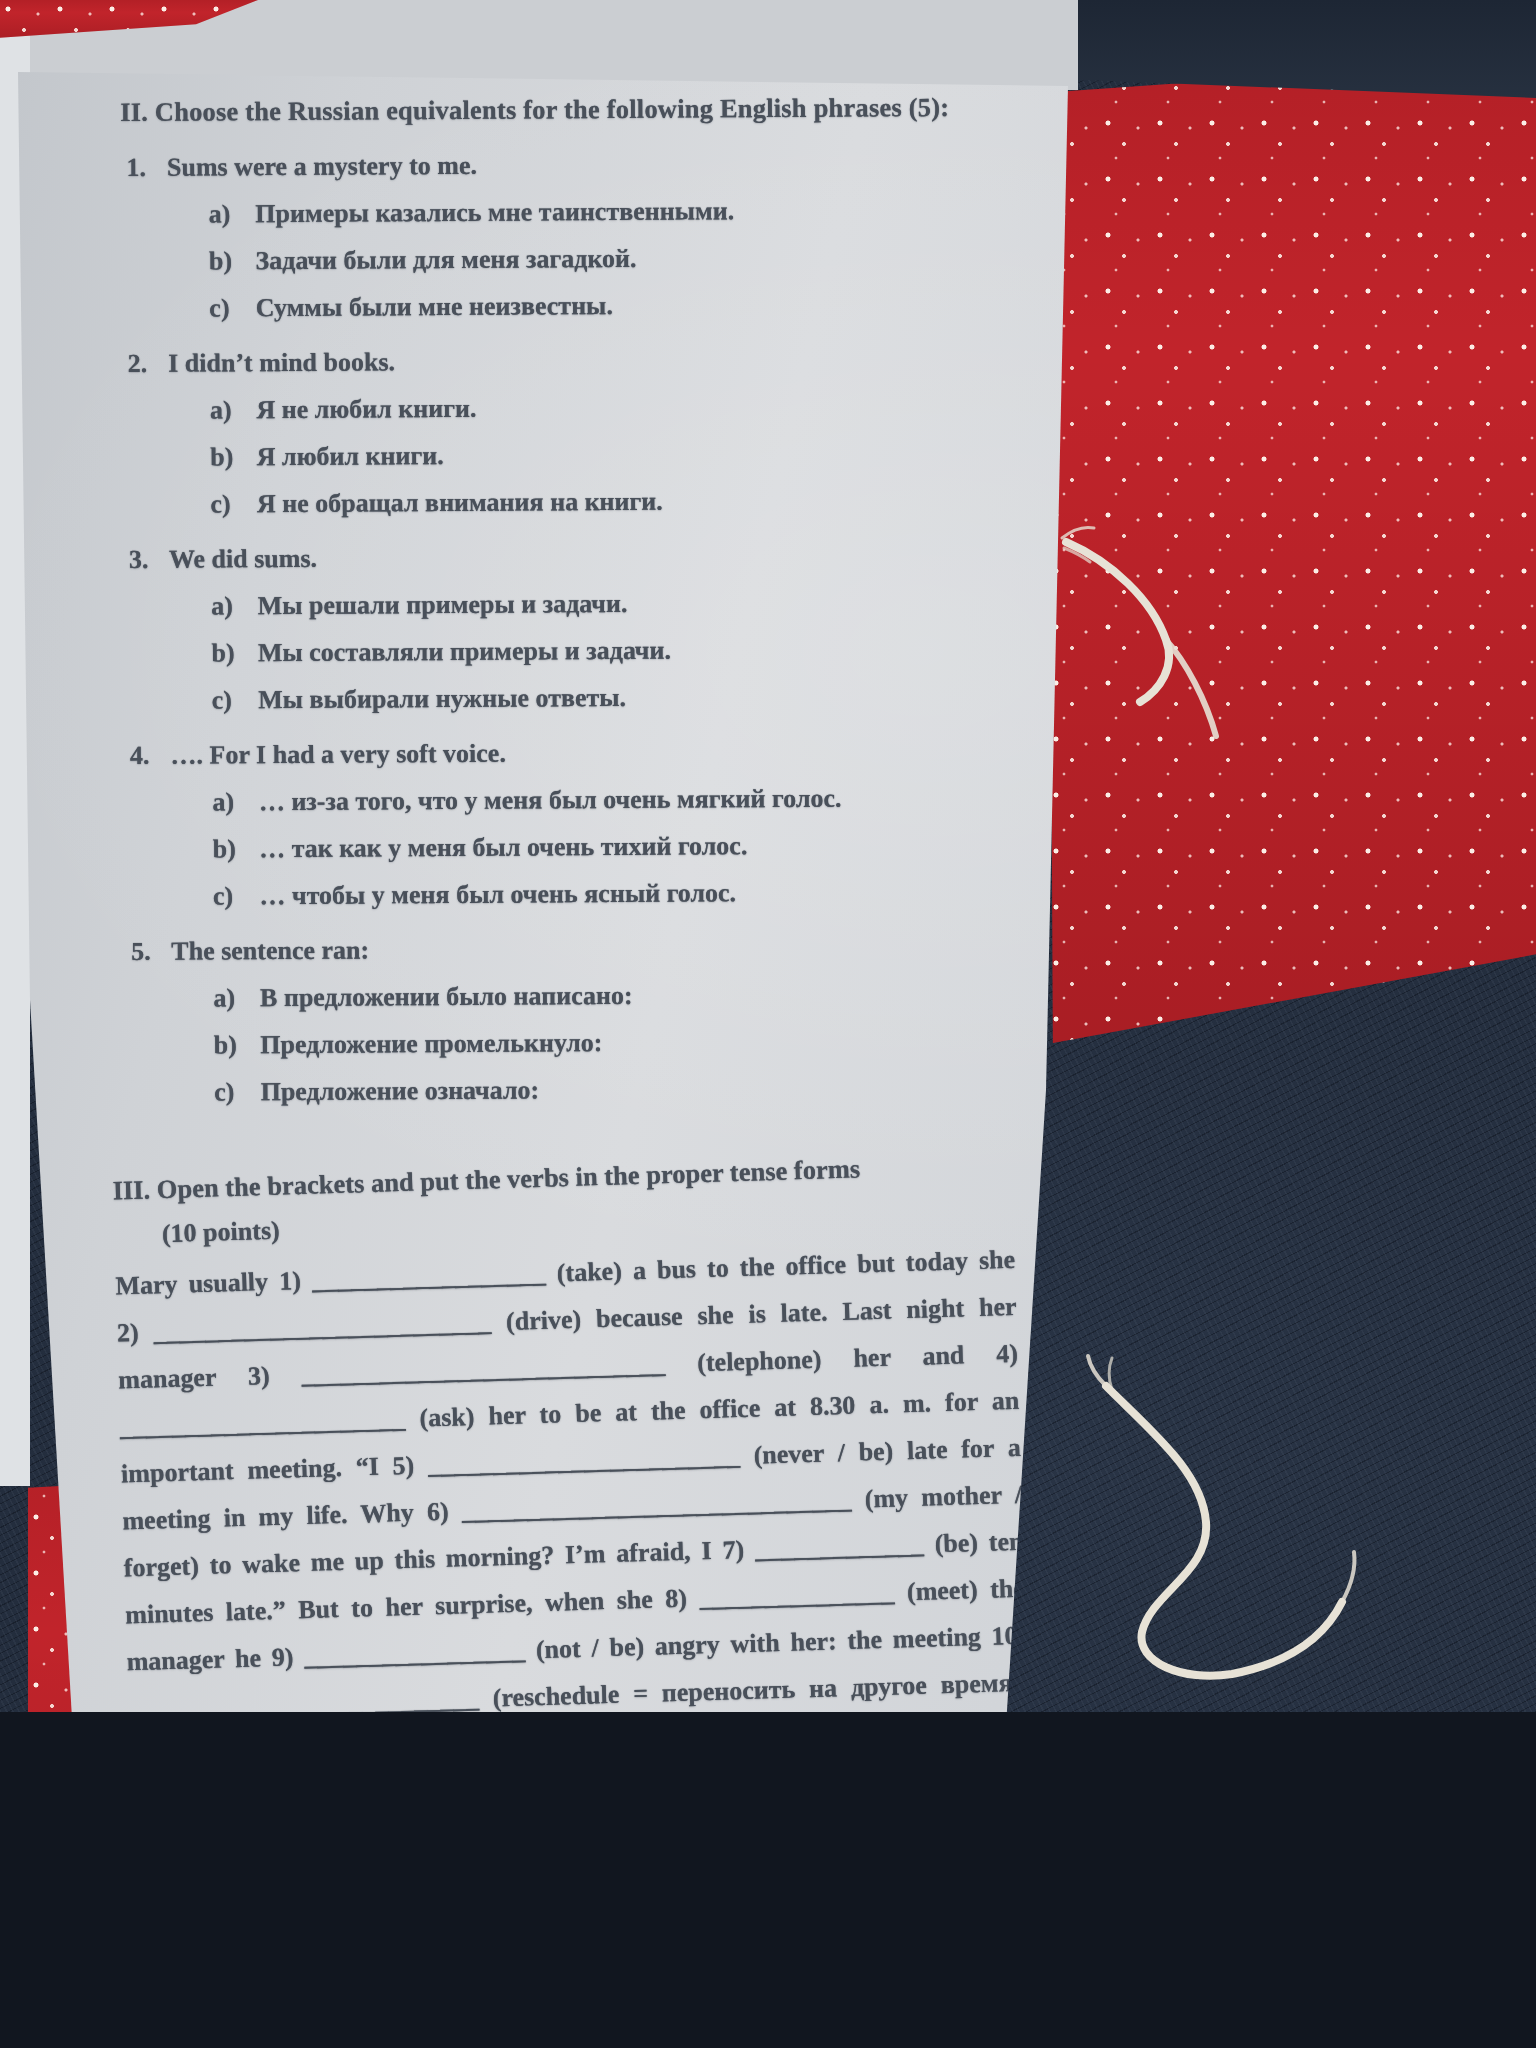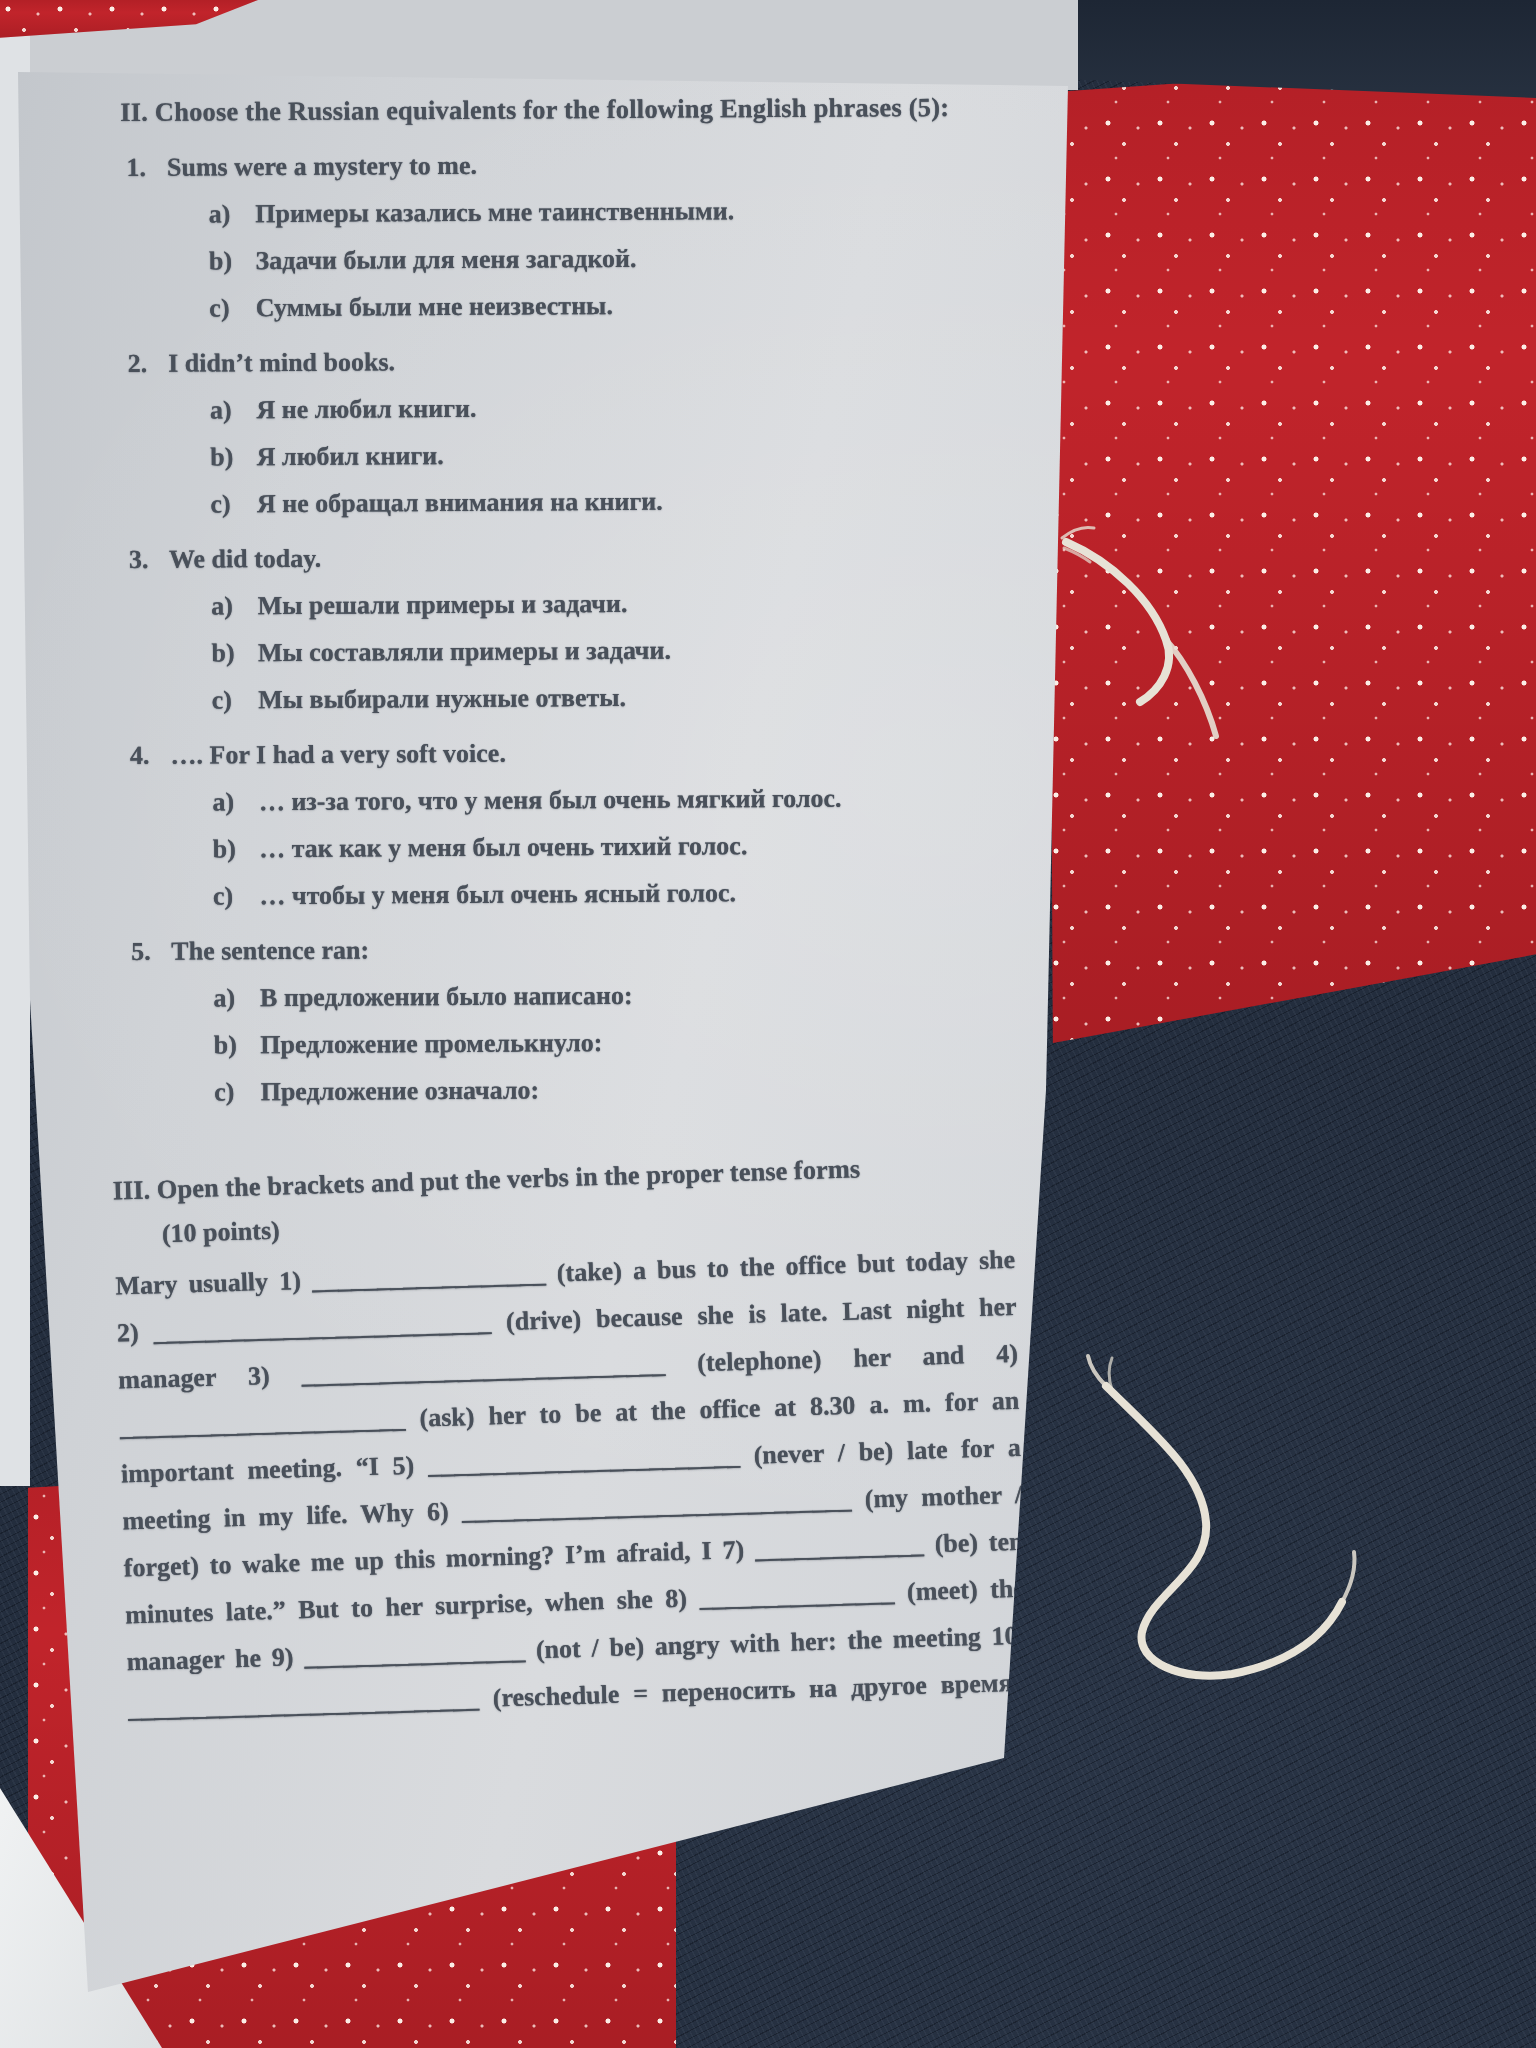--- a/index.html
+++ b/index.html
@@ -1,17 +1,17 @@
 <!DOCTYPE html>
 <html><head>
 <meta charset="utf-8">
 <style>
   html,body{margin:0;padding:0;background:#11161f;}
   #scene{
-    position:relative;width:1536px;height:2048px;overflow:hidden;
+    position:relative;width:1536px;height:1712px;overflow:hidden;
     font-family:"Liberation Serif","DejaVu Serif",serif;
   }
   
   .denim{
     position:absolute;inset:0;
     background-color:#232d3d;
     background-image:
       repeating-linear-gradient(63deg, rgba(175,190,212,.055) 0 1.5px, transparent 1.5px 5.5px),
       repeating-linear-gradient(-27deg, rgba(8,12,20,.38) 0 1px, transparent 1px 7px),
       radial-gradient(120% 60% at 70% 85%, rgba(90,110,140,.10), transparent 60%);
@@ -95,21 +95,21 @@
             <div class="option-row"><span class="option-label">b)</span><span class="option-text"> Задачи были для меня загадкой.</span></div>
             <div class="option-row"><span class="option-label">c)</span><span class="option-text"> Суммы были мне неизвестны.</span></div>
           </div>
           <div class="item-group">
             <div class="prompt-row"><span class="item-number">2.</span><span class="item-prompt"> I didn’t mind books.</span></div>
             <div class="option-row"><span class="option-label">a)</span><span class="option-text"> Я не любил книги.</span></div>
             <div class="option-row"><span class="option-label">b)</span><span class="option-text"> Я любил книги.</span></div>
             <div class="option-row"><span class="option-label">c)</span><span class="option-text"> Я не обращал внимания на книги.</span></div>
           </div>
           <div class="item-group">
-            <div class="prompt-row"><span class="item-number">3.</span><span class="item-prompt"> We did today.</span></div>
+            <div class="prompt-row"><span class="item-number">3.</span><span class="item-prompt"> We did sums.</span></div>
             <div class="option-row"><span class="option-label">a)</span><span class="option-text"> Мы решали примеры и задачи.</span></div>
             <div class="option-row"><span class="option-label">b)</span><span class="option-text"> Мы составляли примеры и задачи.</span></div>
             <div class="option-row"><span class="option-label">c)</span><span class="option-text"> Мы выбирали нужные ответы.</span></div>
           </div>
           <div class="item-group">
             <div class="prompt-row"><span class="item-number">4.</span><span class="item-prompt"> …. For I had a very soft voice.</span></div>
             <div class="option-row"><span class="option-label">a)</span><span class="option-text"> … из-за того, что у меня был очень мягкий голос.</span></div>
             <div class="option-row"><span class="option-label">b)</span><span class="option-text"> … так как у меня был очень тихий голос.</span></div>
             <div class="option-row"><span class="option-label">c)</span><span class="option-text"> … чтобы у меня был очень ясный голос.</span></div>
           </div>

